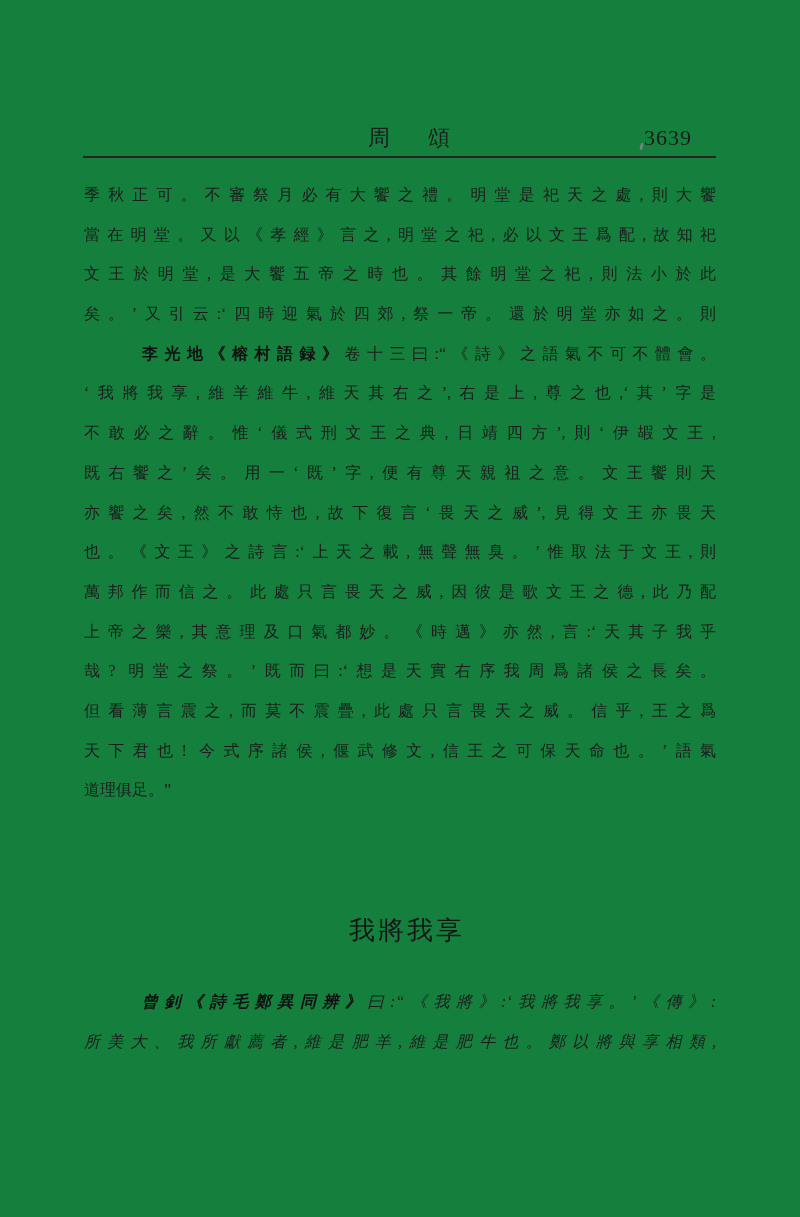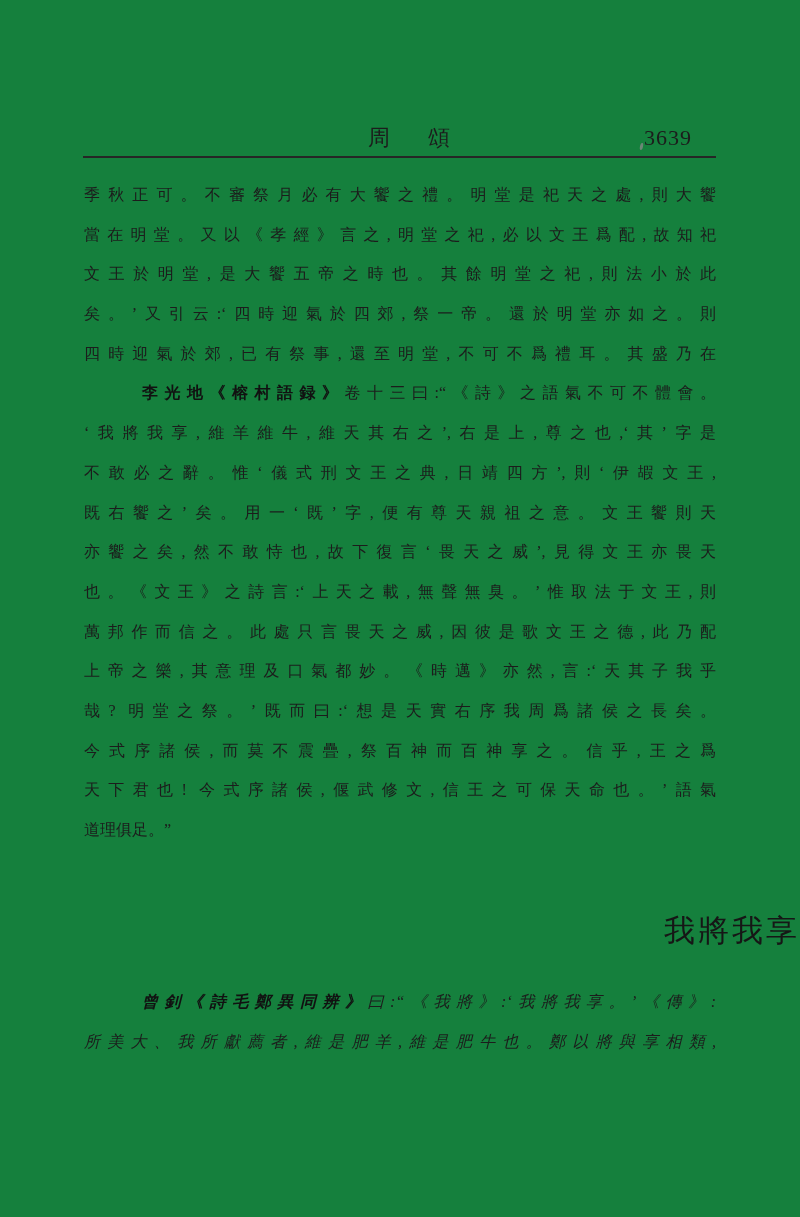--- a/index.html
+++ b/index.html
@@ -77,22 +77,22 @@
   .line.short { text-align-last: left; }
   .line.lead  { text-indent: 58px; }
   .bold { font-weight: 700; color: #111; }
 
   
   .section-title {
     position: absolute;
     top: 912px;
     left: 0;
     width: 800px;
-    text-align: right;
-    font-size: 31px;
+    text-align: center;
+    font-size: 26px;
     line-height: 38px;
     letter-spacing: 3px;
     text-indent: 14px;
     color: #161616;
   }
 </style>
 </head>
 <body>
 
 <div class="page">
@@ -104,34 +104,33 @@
     <div class="page-number">3639</div>
   </div>
   <div class="speck"></div>
   <div class="header-rule"></div>
 
   <div class="textblock block-main">
     <div class="line">季秋正可。不審祭月必有大饗之禮。明堂是祀天之處,則大饗</div>
     <div class="line">當在明堂。又以《孝經》言之,明堂之祀,必以文王爲配,故知祀</div>
     <div class="line">文王於明堂,是大饗五帝之時也。其餘明堂之祀,則法小於此</div>
     <div class="line">矣。’又引云:‘四時迎氣於四郊,祭一帝。還於明堂亦如之。則</div>
-    <div class="line">四時迎氣於郊,已有祭事,還至明堂,不可不爲禮耳。其盛乃在</div>
 
     <div class="line lead">
       <span class="bold">李光地《榕村語録》</span><span>卷十三曰:“《詩》之語氣不可不體會。</span>
     </div>
     <div class="line">‘我將我享,維羊維牛,維天其右之’,右是上,尊之也,‘其’字是</div>
     <div class="line">不敢必之辭。惟‘儀式刑文王之典,日靖四方’,則‘伊嘏文王,</div>
     <div class="line">既右饗之’矣。用一‘既’字,便有尊天親祖之意。文王饗則天</div>
     <div class="line">亦饗之矣,然不敢恃也,故下復言‘畏天之威’,見得文王亦畏天</div>
     <div class="line">也。《文王》之詩言:‘上天之載,無聲無臭。’惟取法于文王,則</div>
     <div class="line">萬邦作而信之。此處只言畏天之威,因彼是歌文王之德,此乃配</div>
     <div class="line">上帝之樂,其意理及口氣都妙。《時邁》亦然,言:‘天其子我乎</div>
     <div class="line">哉? 明堂之祭。’既而曰:‘想是天實右序我周爲諸侯之長矣。</div>
-    <div class="line">今式序諸侯,而莫不震疊,祭百神而百神享之。信乎,王之爲</div>
+    <div class="line">但看薄言震之,而莫不震疊,此處只言畏天之威。信乎,王之爲</div>
     <div class="line">天下君也! 今式序諸侯,偃武修文,信王之可保天命也。’語氣</div>
     <div class="line short">道理俱足。”</div>
   </div>
 
   <div class="section-title">我將我享</div>
 
   <div class="textblock block-bottom">
     <div class="line lead">
       <span class="bold">曾釗《詩毛鄭異同辨》</span><span>曰:“《我將》:‘我將我享。’《傳》:</span>
     </div>

